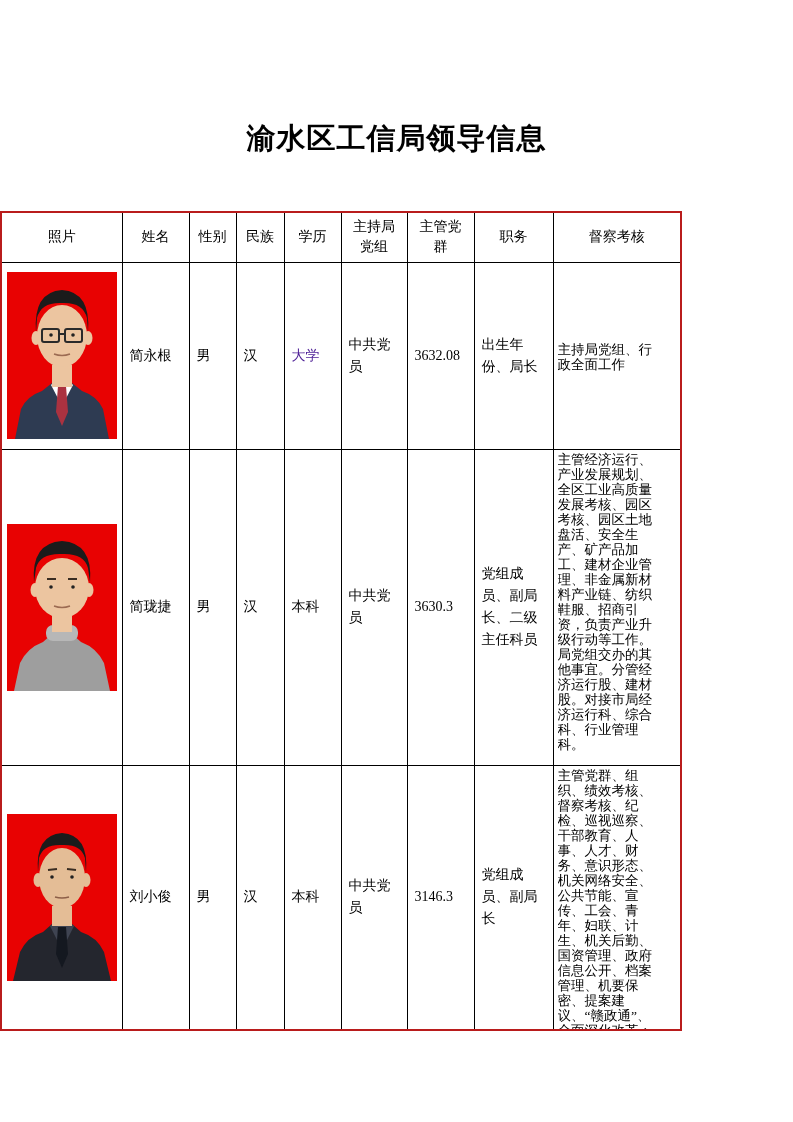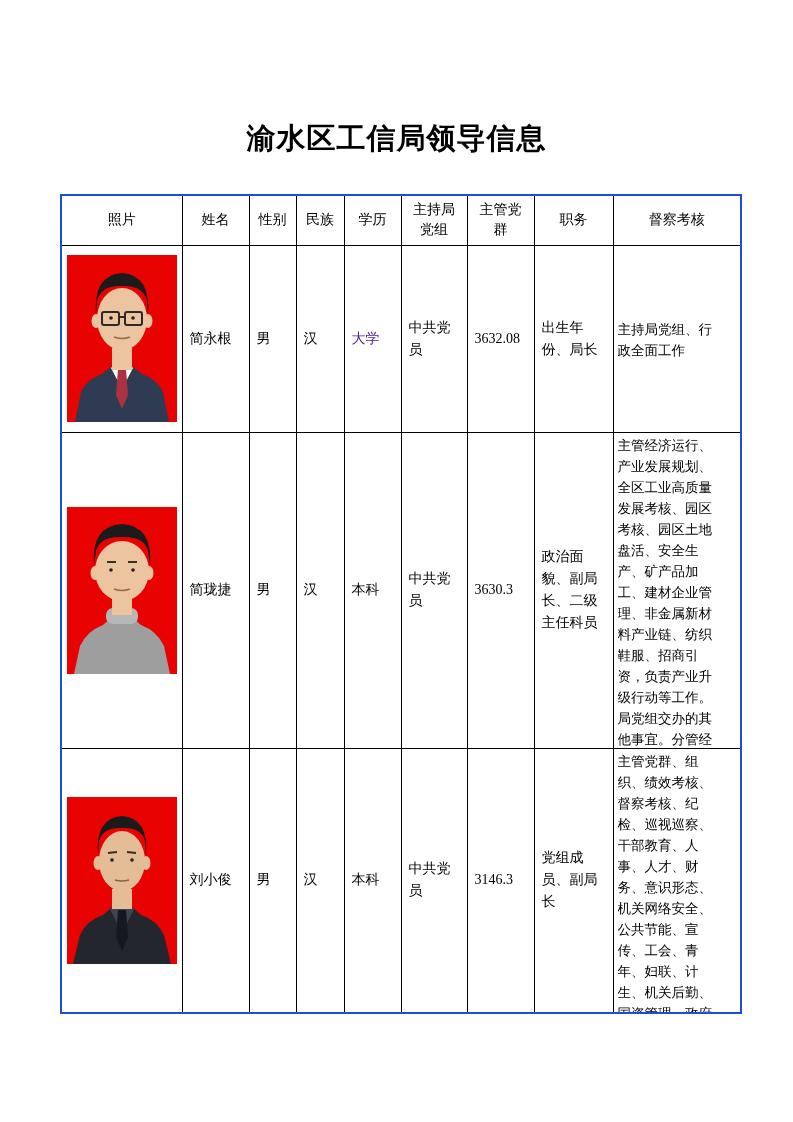--- a/index.html
+++ b/index.html
@@ -2,44 +2,44 @@
 <html><head>
 <meta charset="utf-8">
 <style>
   html,body{margin:0;padding:0;background:#888;}
   .page{
     width:793px;height:1122px;background:#ffffff;margin:0 auto;
     font-family:"Liberation Serif","DejaVu Serif",serif;color:#000;
     box-sizing:border-box;padding-top:118px;overflow:hidden;position:relative;
   }
   .title{
-    font-size:29px;font-weight:bold;text-align:center;margin:0 0 36px 0;
+    font-size:29px;font-weight:bold;text-align:center;margin:0 0 53px 0;
     letter-spacing:1px;line-height:40px;
   }
   table.leaders{
-    border-collapse:collapse;table-layout:fixed;width:680px;margin-left:60px;
-    border:2px solid #1d4ed8;
+    border-collapse:collapse;table-layout:fixed;width:680px;
+    border:2px solid #b91c1c;
   }
   table.leaders th, table.leaders td{
     border:1px solid #000;
   }
   table.leaders th{
     font-size:14px;font-weight:normal;text-align:center;
     padding:0 6px;line-height:20px;vertical-align:middle;
   }
   tr.hdr{height:50px;}
   tr.r1{height:187px;}
   tr.r2{height:316px;}
   tr.r3{height:265px;}
   td.c{
     font-size:14px;line-height:22px;vertical-align:middle;
     padding:2px 5px 2px 7px;line-break:strict;
   }
   td.duty{
-    font-size:13.5px;line-height:21px;vertical-align:top;
+    font-size:13.5px;line-height:15px;vertical-align:top;
     padding:2px 20px 0 4px;line-break:strict;
   }
   td.duty.mid{vertical-align:middle;}
   td.duty .clip{overflow:hidden;}
   tr.r2 td.duty .clip{max-height:311px;}
   tr.r3 td.duty .clip{max-height:261px;}
   td.photo-cell{padding:0;vertical-align:middle;text-align:center;}
   .photo{width:110px;height:167px;margin:0 auto;display:block;}
   .photo svg{display:block;}
 </style>
@@ -131,21 +131,21 @@
               <path d="M47 82 Q55 85 63 82" stroke="#9c6b52" stroke-width="1.5" fill="none"></path>
             </svg>
           </span>
         </td>
         <td class="c">简珑捷</td>
         <td class="c">男</td>
         <td class="c">汉</td>
         <td class="c">本科</td>
         <td class="c">中共党员</td>
         <td class="c">3630.3</td>
-        <td class="c">政治面貌、副局长、二级主任科员</td>
+        <td class="c">党组成员、副局长、二级主任科员</td>
         <td class="duty">
           <div class="clip">主管经济运行、产业发展规划、全区工业高质量发展考核、园区考核、园区土地盘活、安全生产、矿产品加工、建材企业管理、非金属新材料产业链、纺织鞋服、招商引资，负责产业升级行动等工作。局党组交办的其他事宜。分管经济运行股、建材股。对接市局经济运行科、综合科、行业管理科。</div>
         </td>
       </tr>
 
       <tr class="r3">
         <td class="photo-cell">
           <span class="photo">
             <svg viewBox="0 0 110 167" width="110" height="167">
               <rect width="110" height="167" fill="#e80202"></rect>

